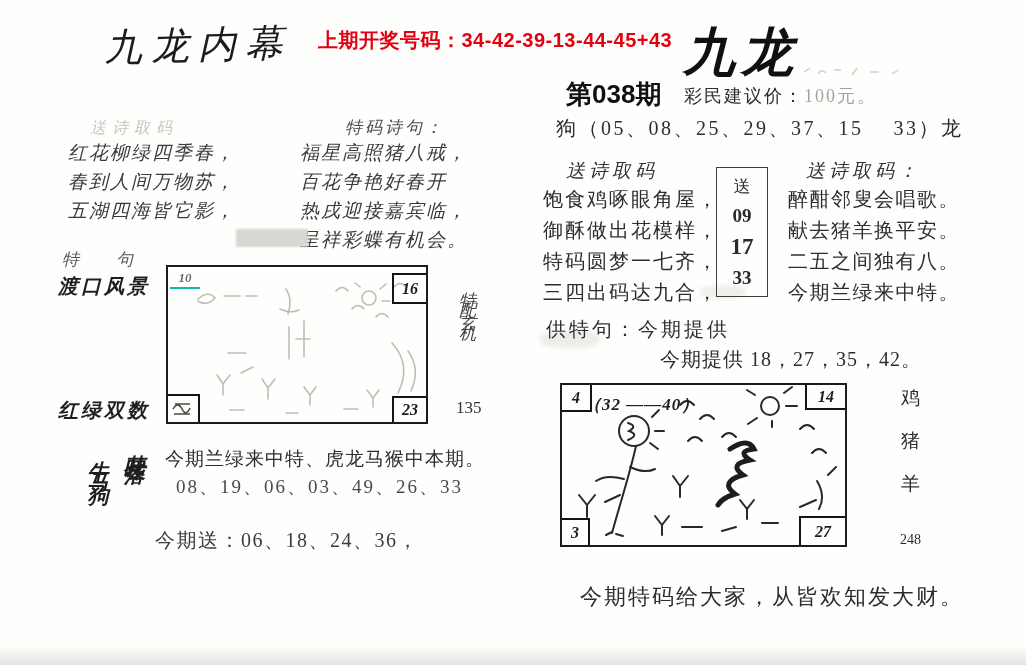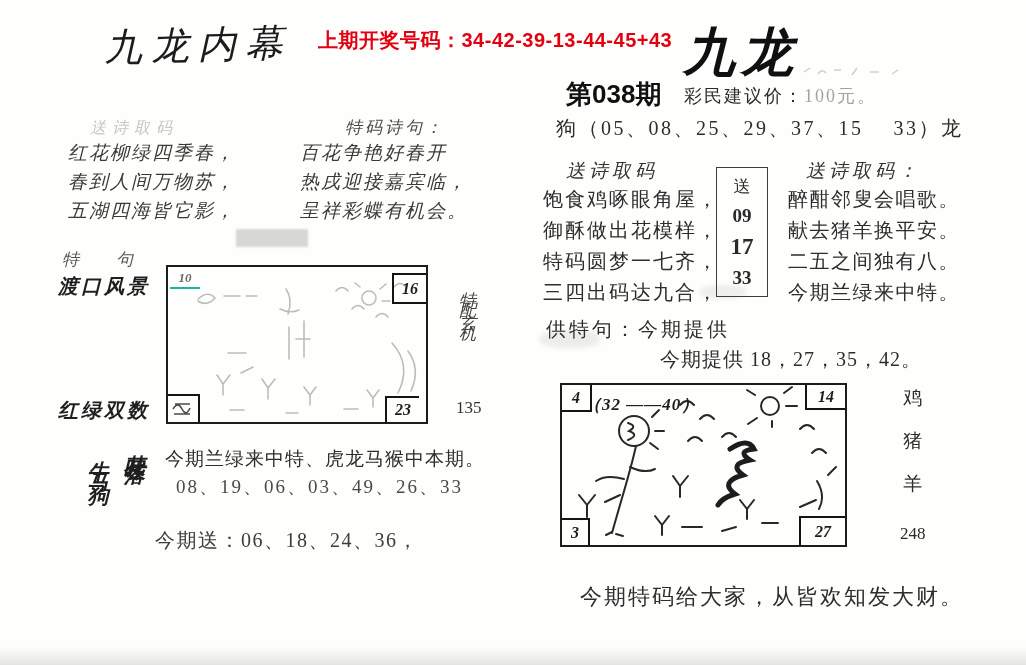--- a/index.html
+++ b/index.html
@@ -53,20 +53,21 @@
 
   <div class="abs" style="left:68px;top:138px;font-size:19px;line-height:29px;letter-spacing:2px">
     <div class="poemline hand">红花柳绿四季春，</div>
     <div class="poemline hand">春到人间万物苏，</div>
     <div class="poemline hand">五湖四海皆它影，</div>
   </div>
 
   <div class="abs hand" style="left:345px;top:116px;font-size:17px;letter-spacing:3px;color:#4a4a4a">特码诗句：</div>
 
   <div class="abs" style="left:300px;top:138px;font-size:19px;line-height:29px;letter-spacing:2px">
+    <div class="poemline hand">福星高照猪八戒，</div>
     <div class="poemline hand">百花争艳好春开</div>
     <div class="poemline hand">热戌迎接嘉宾临，</div>
     <div class="poemline hand">呈祥彩蝶有机会。</div>
   </div>
 
   <div class="censor" style="left:236px;top:229px;width:72px;height:18px"></div>
 
   <div class="abs hand" style="left:62px;top:248px;font-size:17px;letter-spacing:10px;color:#555">特　句</div>
   <div class="abs hand" style="left:58px;top:273px;font-size:20px;font-weight:bold;letter-spacing:3px;color:#1f1f1f">渡口风景</div>
   <div class="abs hand" style="left:58px;top:397px;font-size:20px;font-weight:bold;letter-spacing:3px;color:#1f1f1f">红绿双数</div>
@@ -89,21 +90,21 @@
         <path d="M78,86 h-18 M85,100 l-12,6"></path>
       </g>
     </svg>
     <div class="corner" style="left:2px;top:0;width:30px;height:20px;border-bottom:2px solid #14b8a6;color:#6a6a6a;font-size:13px">10</div>
     <div class="corner" style="right:0;top:6px;width:32px;height:27px;border:2px solid #141414;border-right:none">16</div>
     <div class="corner" style="left:0;bottom:0;width:30px;height:26px;border:2px solid #141414;border-left:none;border-bottom:none">
       <svg width="26" height="20">
         <path d="M3,10 q5,-8 9,0 q4,8 8,-1 M4,15 h16 M5,5 h15" stroke="#4b4b48" stroke-width="1.6" fill="none"></path>
       </svg>
     </div>
-    <div class="corner" style="right:7px;bottom:0;width:32px;height:24px;border:2px solid #141414;border-right:none;border-bottom:none">23</div>
+    <div class="corner" style="right:0;bottom:0;width:32px;height:24px;border:2px solid #141414;border-right:none;border-bottom:none">23</div>
   </div>
 
   <div class="abs vert hand" style="left:456px;top:278px;font-size:17px;letter-spacing:11px;color:#444">特配玄机</div>
   <div class="abs" style="left:456px;top:398px;font-size:17px;color:#333">135</div>
 
   <div class="abs vert hand" style="left:84px;top:444px;font-size:21px;font-weight:bold;letter-spacing:12px;color:#1f1f1f">牛马狗</div>
   <div class="abs vert hand" style="left:120px;top:438px;font-size:21px;font-weight:bold;letter-spacing:3px;color:#1f1f1f">花叶尽落</div>
 
   <div class="abs kai" style="left:165px;top:446px;font-size:19px;letter-spacing:1px">今期兰绿来中特、虎龙马猴中本期。</div>
   <div class="abs kai" style="left:176px;top:474px;font-size:19px;letter-spacing:2px;color:#4a4a4a">08、19、06、03、49、26、33</div>
@@ -160,18 +161,18 @@
     <div class="corner" style="left:0;top:0;width:28px;height:25px;border:2px solid #141414;border-left:none;border-top:none">4</div>
     <div class="corner" style="right:0;top:0;width:38px;height:23px;border:2px solid #141414;border-right:none;border-top:none">14</div>
     <div class="corner" style="left:0;bottom:0;width:26px;height:25px;border:2px solid #141414;border-left:none;border-bottom:none">3</div>
     <div class="corner" style="right:0;bottom:0;width:44px;height:27px;border:2px solid #141414;border-right:none;border-bottom:none">27</div>
   </div>
 
   <div class="abs" style="left:900px;top:385px;display:flex;flex-direction:column;gap:17px;align-items:center">
     <div class="kai" style="font-size:19px">鸡</div>
     <div class="kai" style="font-size:19px">猪</div>
     <div class="kai" style="font-size:19px">羊</div>
-    <div style="font-size:17px;margin-top:10px">248</div>
+    <div style="font-size:14px;margin-top:18px">248</div>
   </div>
 
   <div class="abs kai" style="left:580px;top:582px;font-size:22px;letter-spacing:2px">今期特码给大家，从皆欢知发大财。</div>
 
 </div>
 
 </body></html>

